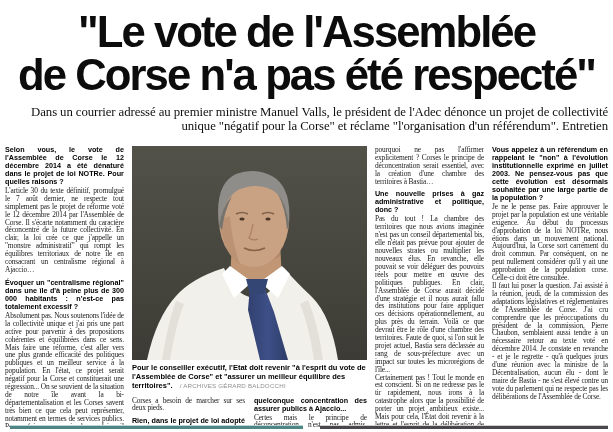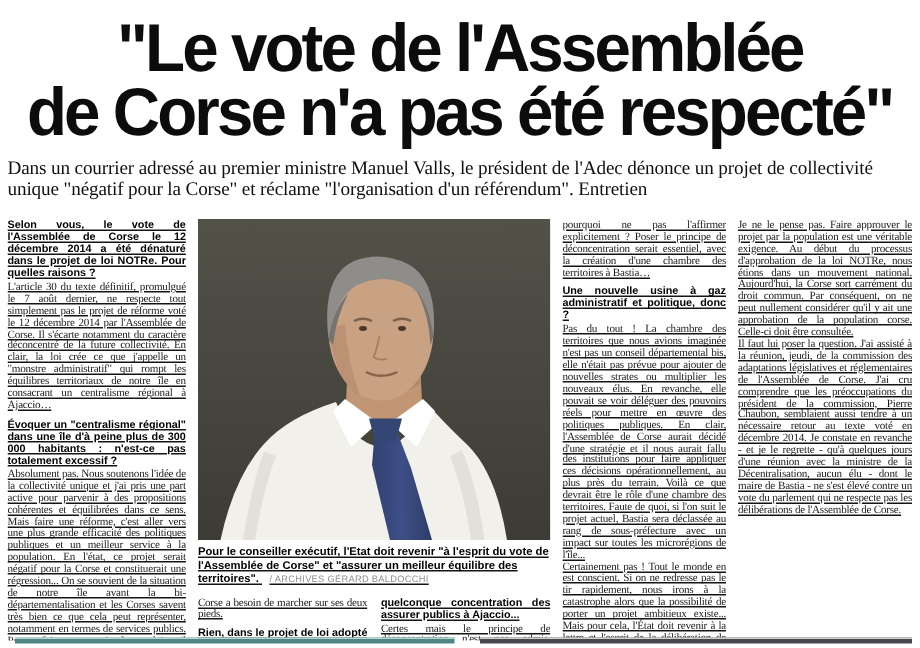--- a/index.html
+++ b/index.html
@@ -33,30 +33,31 @@
     transform:scaleX(0.97);
     transform-origin:50% 50%;
   }
   
   .standfirst{
     margin-top:9px;
     font-size:12.8px;
     line-height:1.1;
     color:#101010;
     letter-spacing:-0.1px;
+    text-align:right;
   }
   
   .body-row{
     display:flex;
     gap:8px;
     margin-top:8px;
     height:281px;
     overflow:hidden;
   }
-  .col{ overflow:hidden; text-align:justify;text-decoration:underline; }
+  .col{ overflow:hidden; text-align:justify; }
   .col-1{width:121px;}
   .col-mid{width:235px; flex:none;}
   .col-4{width:111px;}
   .col-5{width:118px;}
   p.q{
     font-family:"Liberation Sans", sans-serif;
     font-weight:bold;
     font-size:7.2px;
     line-height:8px;
     color:#000;
@@ -168,38 +169,39 @@
         <ellipse cx="136" cy="73" rx="2.6" ry="1.6" fill="#4a3526"></ellipse>
         <path d="M121 78 Q119 88 117 92 Q121 95 126 93" stroke="#a87f60" stroke-width="1.2" fill="none"></path>
         <path d="M112 102 Q122 107 133 102" stroke="#8a6248" stroke-width="1.6" fill="none"></path>
       </svg>
       <div class="caption">
         <span>Pour le conseiller exécutif, l'Etat doit revenir "à l'esprit du vote de l'Assemblée de Corse" et "assurer un meilleur équilibre des territoires".</span>
         <span class="credit">/ ARCHIVES GÉRARD BALDOCCHI</span>
       </div>
       <div class="mini-cols">
         <div class="mini">
-          <p class="a">Corse a besoin de marcher sur ses deux pieds.</p>
+          <p class="a">Corses a besoin de marcher sur ses deux pieds.</p>
           <p class="q">Rien, dans le projet de loi adopté par la représentation nationale, n'impose une</p>
         </div>
         <div class="mini">
           <p class="q">quelconque concentration des assurer publics à Ajaccio...</p>
           <p class="a">Certes mais le principe de déconcentration n'est pas admis. Pourquoi ? On le craindrait ? Pour quelles raisons et</p>
         </div>
       </div>
     </div>
 
     <div class="col col-4">
-      <p class="a">pourquoi ne pas l'affirmer explicitement ? Poser le principe de déconcentration serait essentiel, avec la création d'une chambre des territoires à Bastia…</p>
-      <p class="q">Une nouvelle usine à gaz administratif et politique, donc ?</p>
+      <p class="a">pourquoi ne pas l'affirmer explicitement ? Corses le principe de déconcentration serait essentiel, avec la création d'une chambre des territoires à Bastia…</p>
+      <p class="q">Une nouvelle prises à gaz administrative et politique, donc ?</p>
       <p class="a">Pas du tout ! La chambre des territoires que nous avions imaginée n'est pas un conseil départemental bis, elle n'était pas prévue pour ajouter de nouvelles strates ou multiplier les nouveaux élus. En revanche, elle pouvait se voir déléguer des pouvoirs réels pour mettre en œuvre des politiques publiques. En clair, l'Assemblée de Corse aurait décidé d'une stratégie et il nous aurait fallu des institutions pour faire appliquer ces décisions opérationnellement, au plus près du terrain. Voilà ce que devrait être le rôle d'une chambre des territoires. Faute de quoi, si l'on suit le projet actuel, Bastia sera déclassée au rang de sous-préfecture avec un impact sur toutes les microrégions de l'île...</p>
       <p class="a">Certainement pas ! Tout le monde en est conscient. Si on ne redresse pas le tir rapidement, nous irons à la catastrophe alors que la possibilité de porter un projet ambitieux existe... Mais pour cela, l'État doit revenir à la lettre et l'esprit de la délibération de l'Assemblée de Corse.</p>
     </div>
 
     <div class="col col-5">
+      <p class="q">Vous appelez à un référendum en rappelant le "non" à l'évolution institutionnelle exprimé en juillet 2003. Ne pensez-vous pas que cette évolution est désormais souhaitée par une large partie de la population ?</p>
       <p class="a">Je ne le pense pas. Faire approuver le projet par la population est une véritable exigence. Au début du processus d'approbation de la loi NOTRe, nous étions dans un mouvement national. Aujourd'hui, la Corse sort carrément du droit commun. Par conséquent, on ne peut nullement considérer qu'il y ait une approbation de la population corse. Celle-ci doit être consultée.</p>
       <p class="a">Il faut lui poser la question. J'ai assisté à la réunion, jeudi, de la commission des adaptations législatives et réglementaires de l'Assemblée de Corse. J'ai cru comprendre que les préoccupations du président de la commission, Pierre Chaubon, semblaient aussi tendre à un nécessaire retour au texte voté en décembre 2014. Je constate en revanche - et je le regrette - qu'à quelques jours d'une réunion avec la ministre de la Décentralisation, aucun élu - dont le maire de Bastia - ne s'est élevé contre un vote du parlement qui ne respecte pas les délibérations de l'Assemblée de Corse.</p>
 
     </div>
 
   </div>
 
   <div class="rule rule-left"></div>
   <div class="rule rule-right"></div>
 

